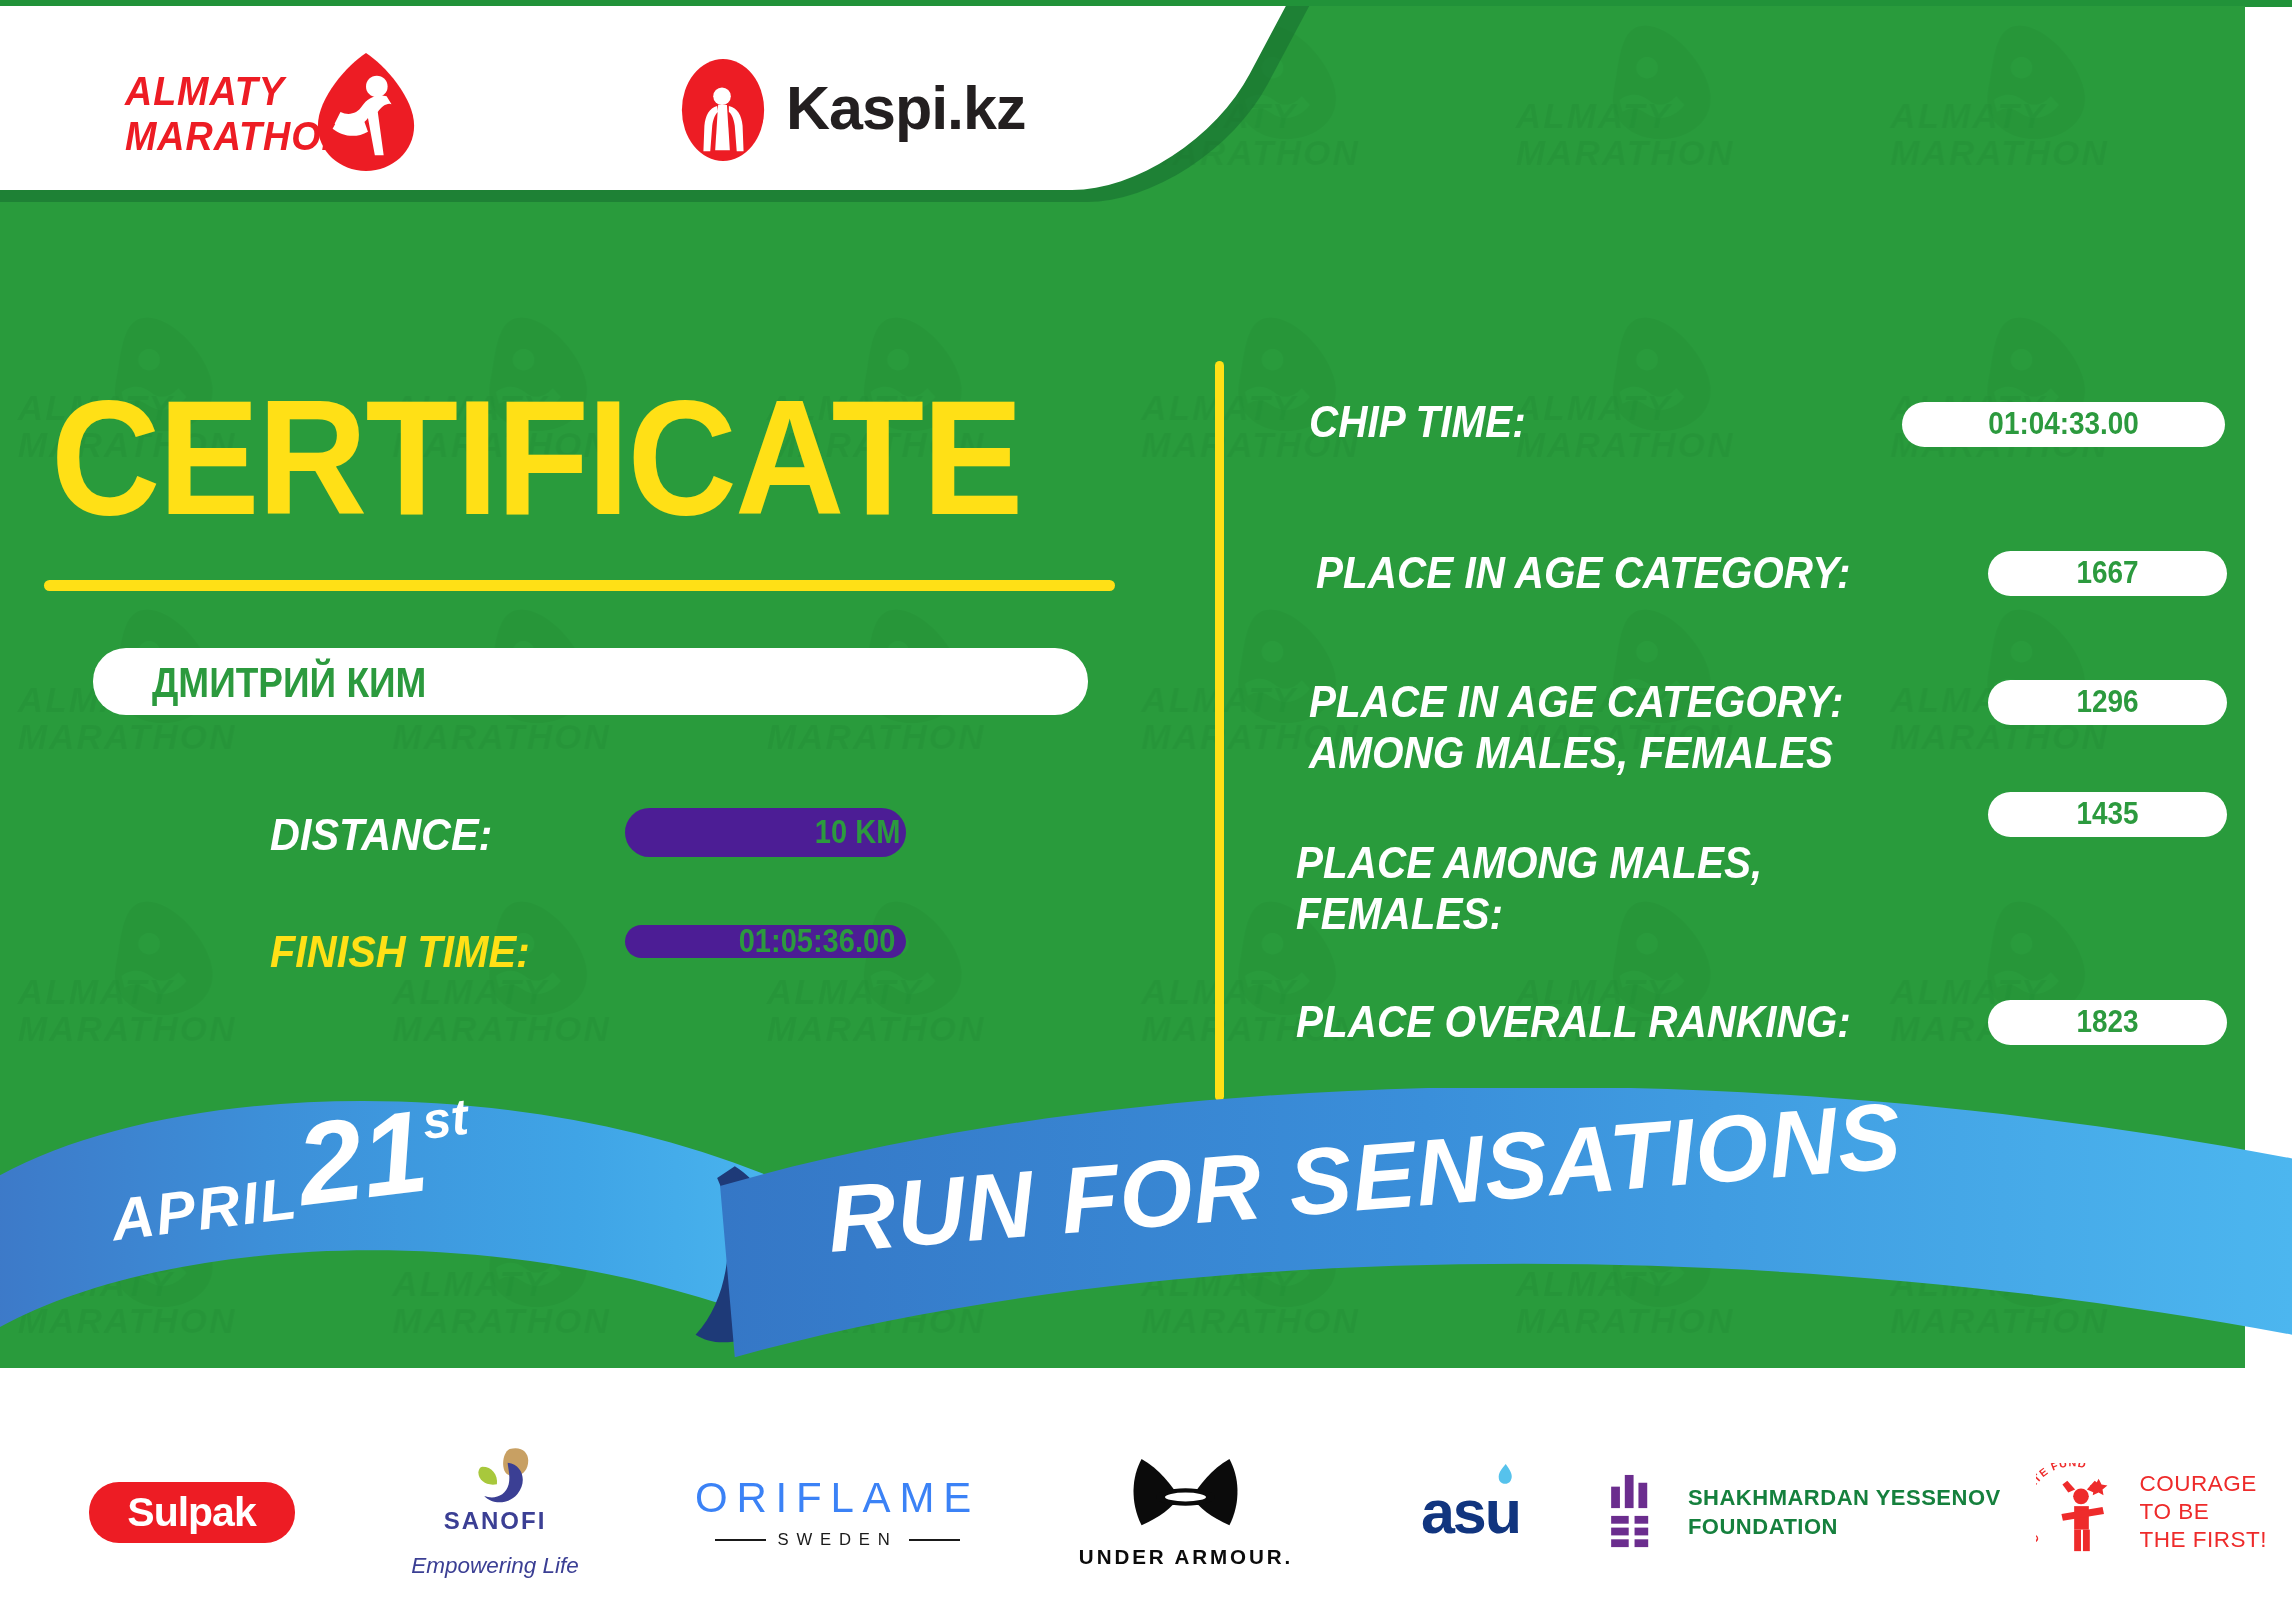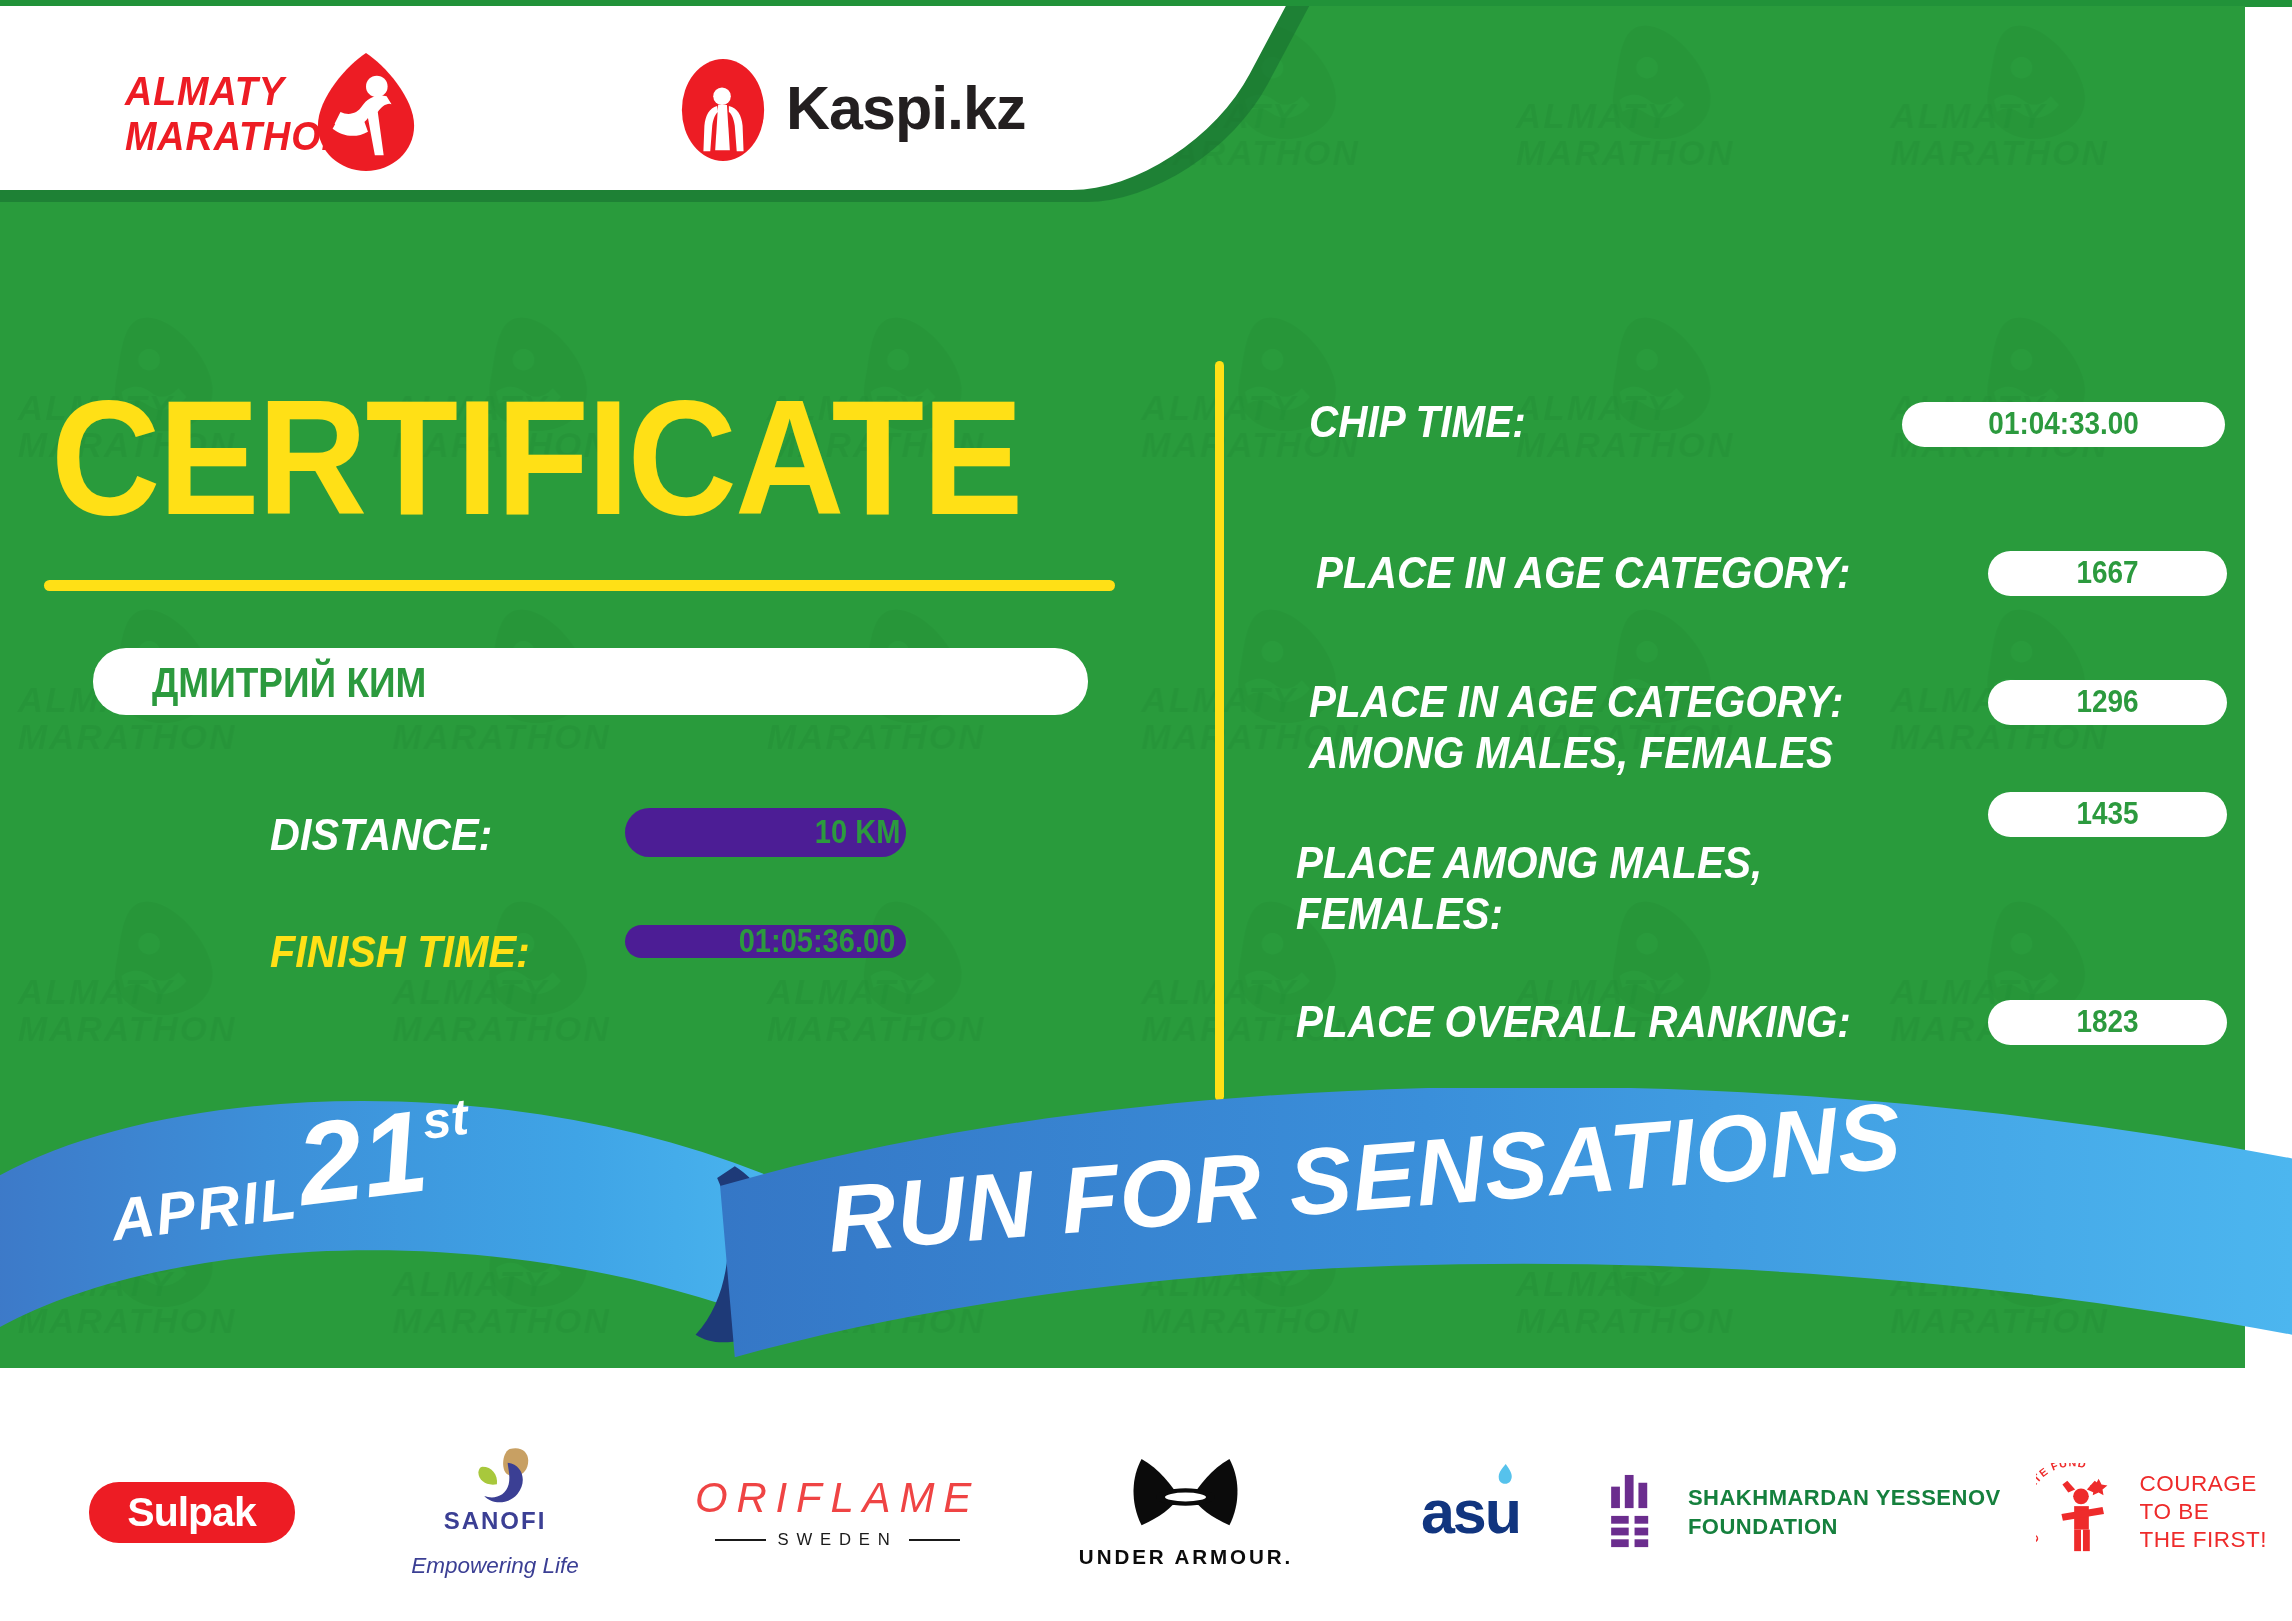--- a/index.html
+++ b/index.html
@@ -175,21 +175,21 @@
     width:206px; height:61px; background:#ED1C24; border-radius:30px;
     display:flex; align-items:center; justify-content:center;
   }
   .sulpak-pill span { color:#fff; font-weight:bold; font-size:41px; letter-spacing:-1px; }
 
   .sanofi { text-align:center; }
   .sanofi-word { color:#3B3F94; font-size:24px; font-weight:bold; letter-spacing:2px; }
   .sanofi-tag { color:#3B3F94; font-size:22.5px; font-style:italic; margin-top:18px; }
 
   .oriflame { text-align:center; }
-  .oriflame-word { color:#ef4444; font-size:42px; letter-spacing:8.8px; font-weight:300;font-style:italic; }
+  .oriflame-word { color:#3b82f6; font-size:42px; letter-spacing:8.8px; font-weight:300; }
   .oriflame-sub {
     color:#1A1A1A; font-size:16.7px; letter-spacing:7.8px; margin-top:7.8px;
     display:flex; align-items:center; justify-content:center; gap:11.8px;
   }
   .oriflame-sub .ln { display:block; width:51px; height:1.5px; background:#1A1A1A; }
 
   .ua { text-align:center; }
   .ua-word { color:#0B0B0B; font-size:20.6px; font-weight:bold; letter-spacing:2.9px; margin-top:5.9px; }
 
   .asu-word { color:#11357F; font-size:61px; font-weight:bold; letter-spacing:-2px; }

